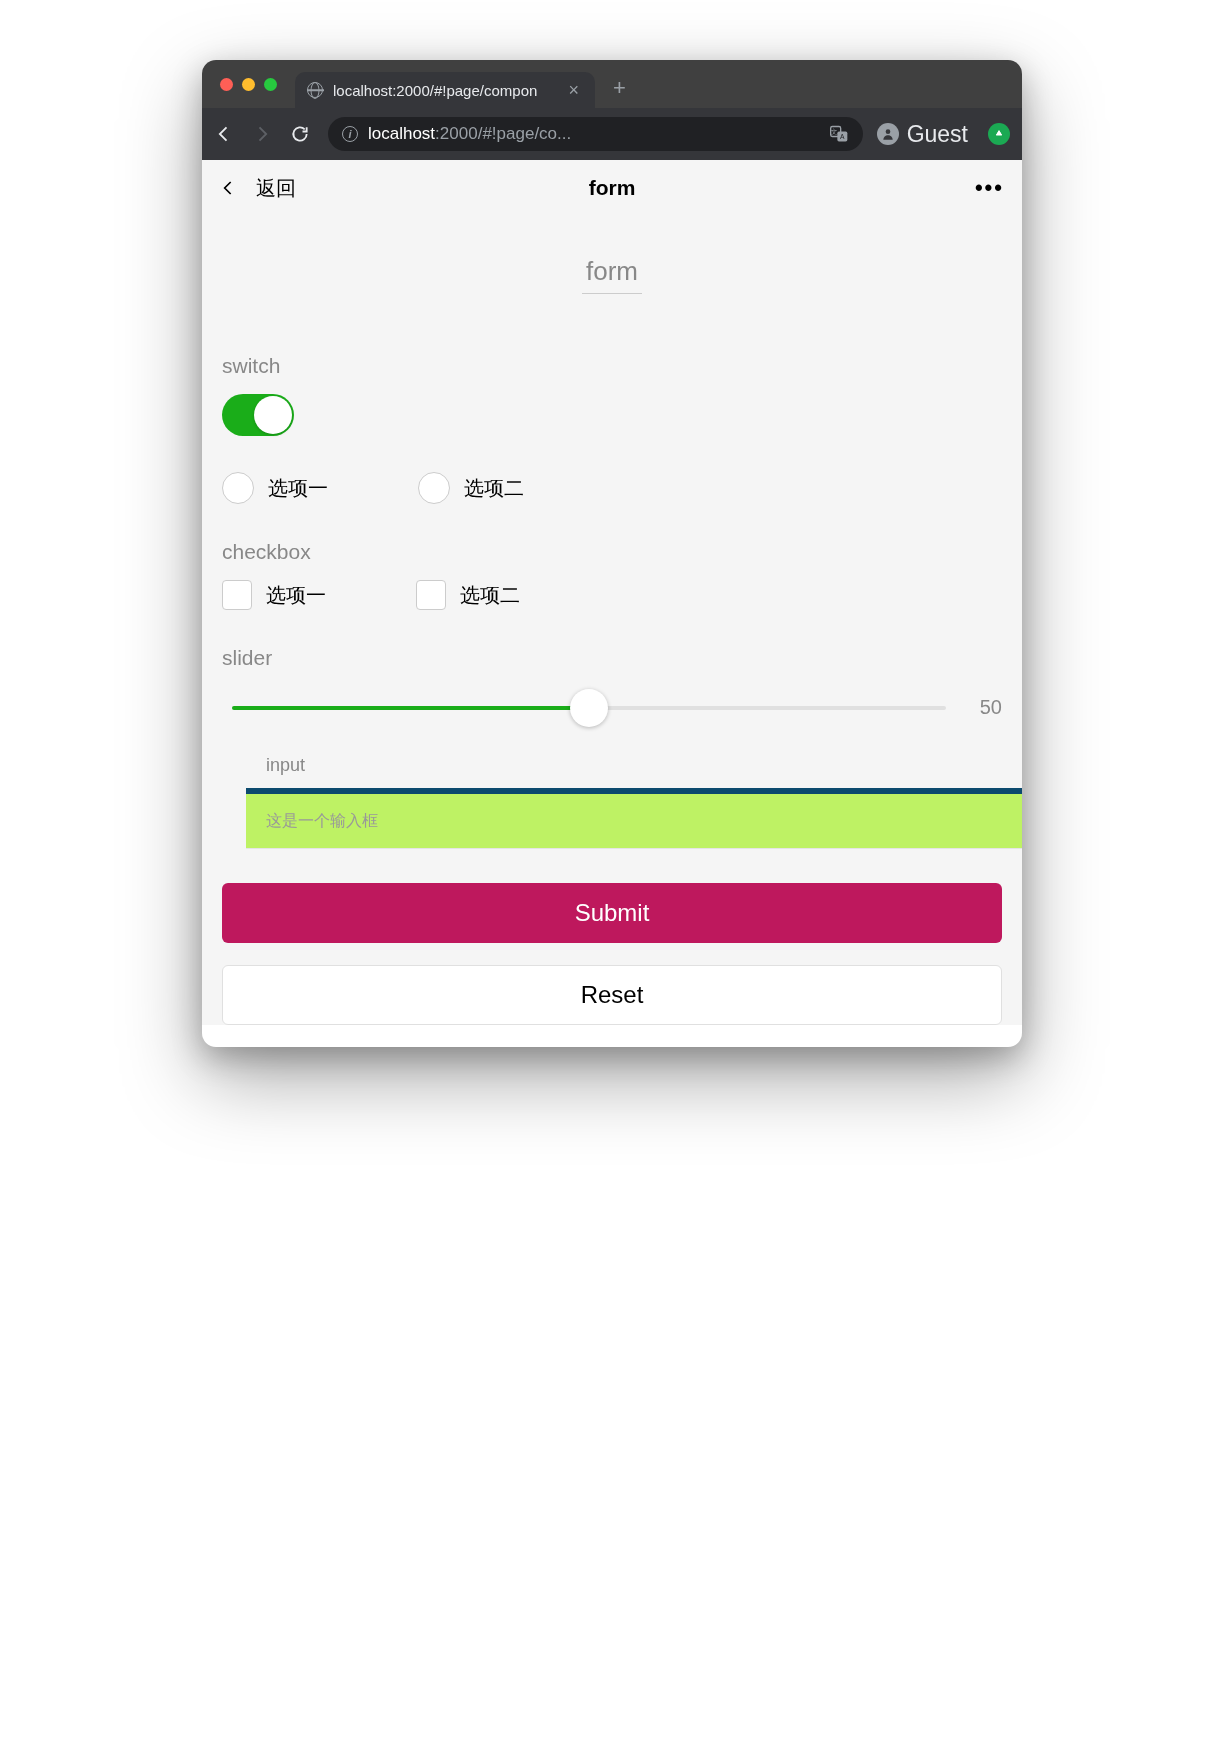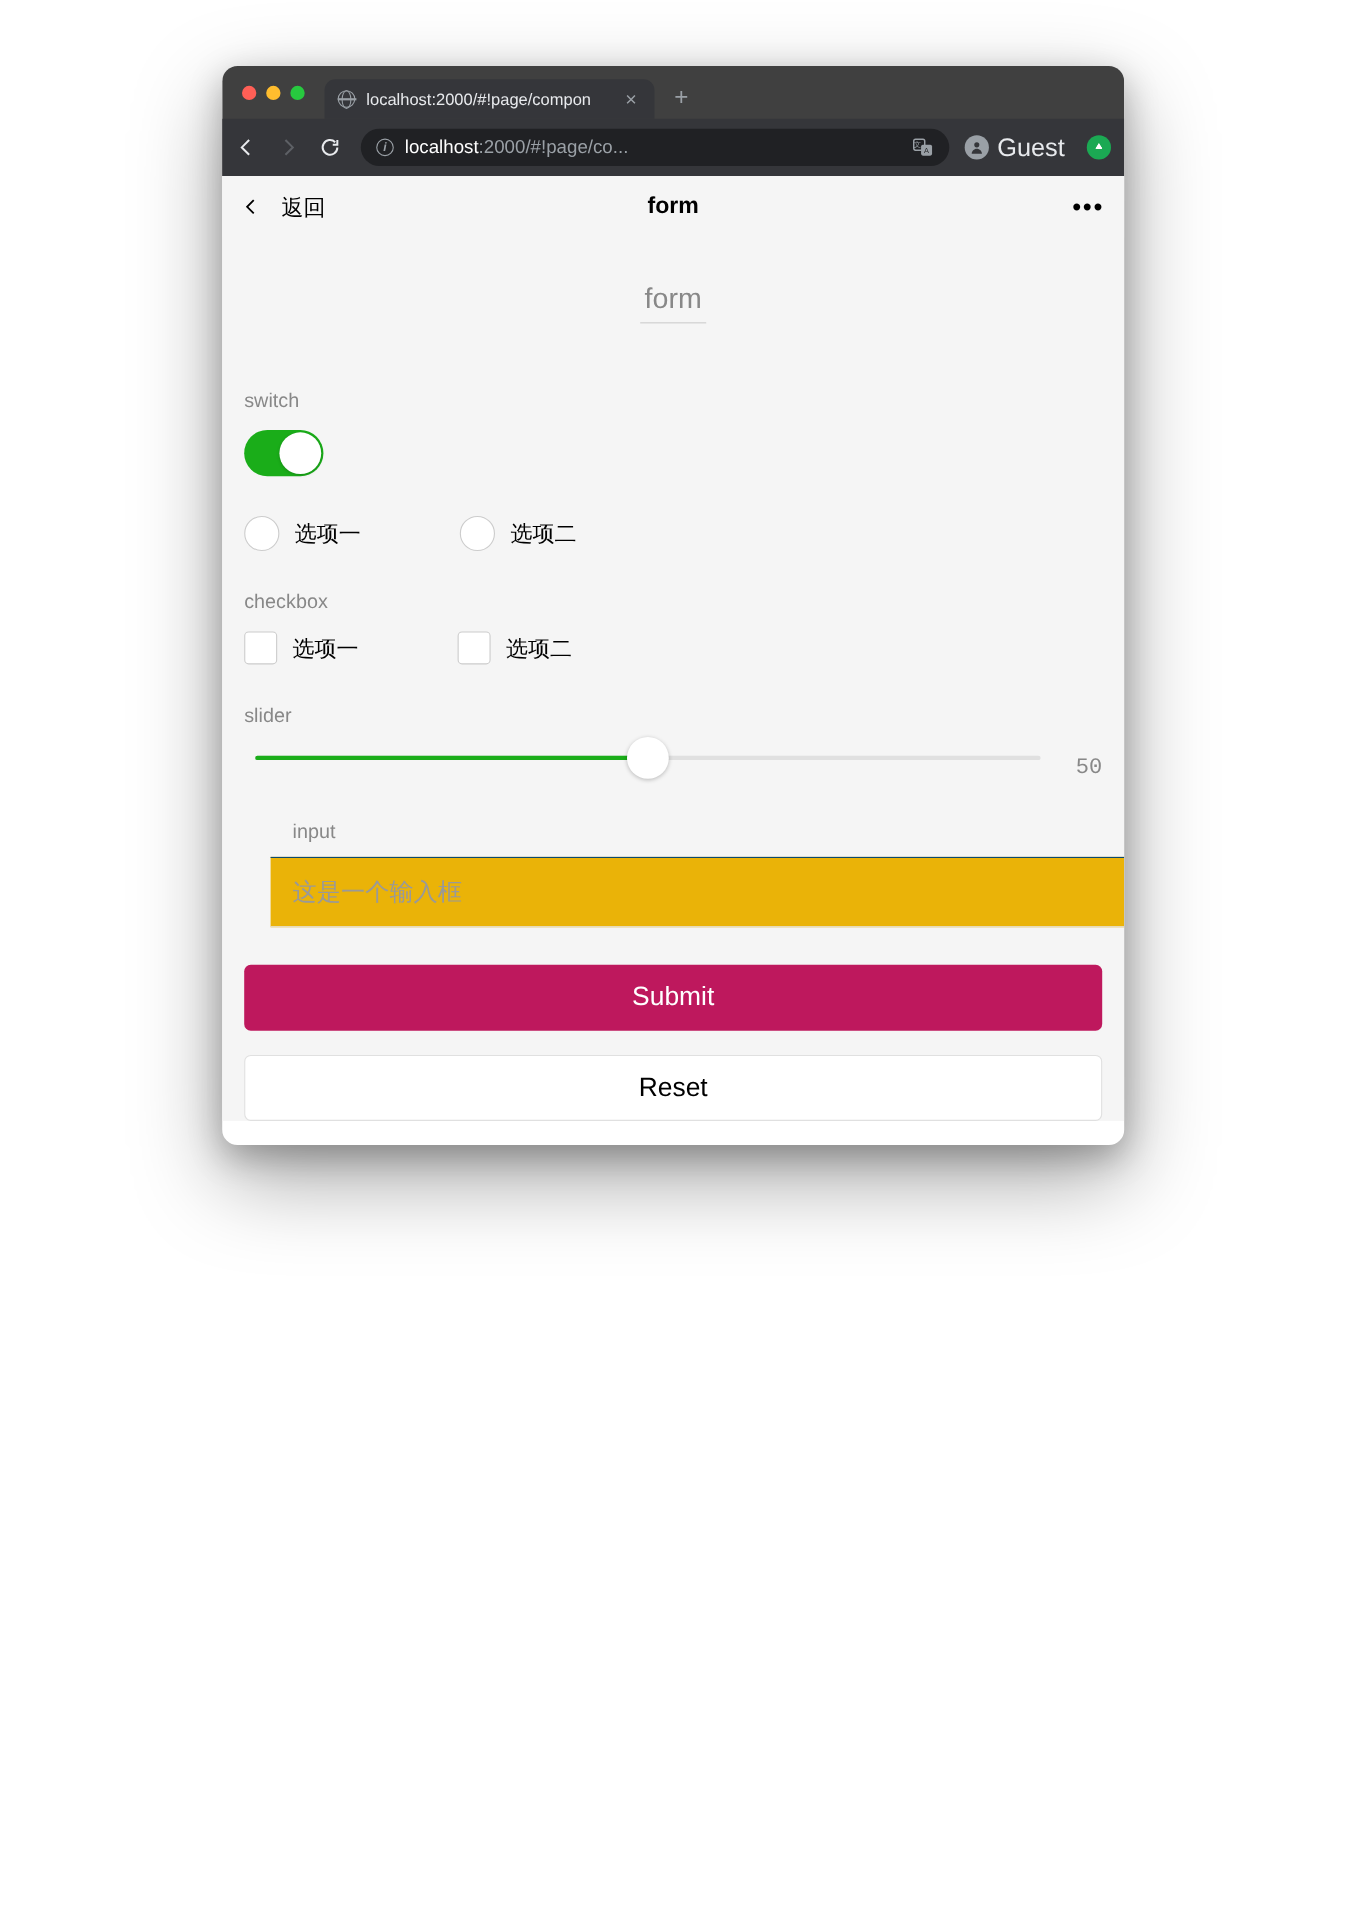--- a/index.html
+++ b/index.html
@@ -105,21 +105,21 @@
     .more { font-size:22px; letter-spacing:2px; cursor:pointer; font-weight:bold;}
 
     .page-title {
       text-align:center; padding:40px 0 6px; color:#888; font-size:26px; font-weight:400;
     }
     .page-title-underline {
       width:60px; height:1px; background:#ccc; margin:0 auto 60px;
     }
 
     .section { padding:0 20px 36px; }
-    .section-label { color:#888; font-size:18px; margin-bottom:16px; }
+    .section-label { color:#888; font-size:21px; margin-bottom:16px; }
 
     
     .switch {
       width:72px; height:42px; background:#1aad19; border-radius:21px; position:relative; cursor:pointer;
     }
     .switch-knob {
       width:38px; height:38px; background:#fff; border-radius:50%;
       position:absolute; top:2px; right:2px; box-shadow:0 1px 3px rgba(0,0,0,0.2);
     }
 
@@ -132,39 +132,39 @@
     .radio-label-text { font-size:20px; }
 
     
     .checkboxes { display:flex; gap:90px; }
     .checkbox-item { display:flex; align-items:center; gap:14px; cursor:pointer;}
     .checkbox-box {
       width:30px; height:30px; border:1px solid #ccc; border-radius:4px; background:#fff;
     }
 
     
-    .slider-row { display:flex; gap:20px; padding-top:10px;font-family:Liberation Mono, monospace;}
+    .slider-row { display:flex; align-items:center; gap:20px; padding-top:10px;}
     .slider-track {
       flex:1; position:relative; height:4px; background:#e0e0e0; border-radius:2px; margin-left:10px;
     }
     .slider-fill {
       position:absolute; left:0; top:0; bottom:0; background:#1aad19; border-radius:2px;
     }
     .slider-thumb {
       width:38px; height:38px; background:#fff; border-radius:50%;
       box-shadow:0 1px 4px rgba(0,0,0,0.25);
       position:absolute; top:50%; transform:translate(-50%,-50%); cursor:grab;
     }
     .slider-value { color:#888; font-size:20px; width:36px; text-align:right;}
 
     
     .input-label { color:#888; font-size:18px; padding:0 20px 12px;}
     .input-field {
-      width:100%; border:none; border-top:1px solid #0c4a6e; border-bottom:1px solid #e5e5e5;
-      background:#eab308; padding:18px 20px; font-size:22px; outline:none;
+      width:100%; border:none; border-top:6px solid #0c4a6e; border-bottom:1px solid #e5e5e5;
+      background:#bef264; padding:18px 20px; font-size:16px; outline:none;
     }
     .input-field::placeholder { color:#999; }
 
     .buttons { padding:34px 20px 0; }
     .btn {
       width:100%; height:60px; border-radius:6px; font-size:24px;
       display:flex; align-items:center; justify-content:center; cursor:pointer;
       margin-bottom:22px;
     }
     .btn-primary { background:#be185d; color:#fff; border:none;}

